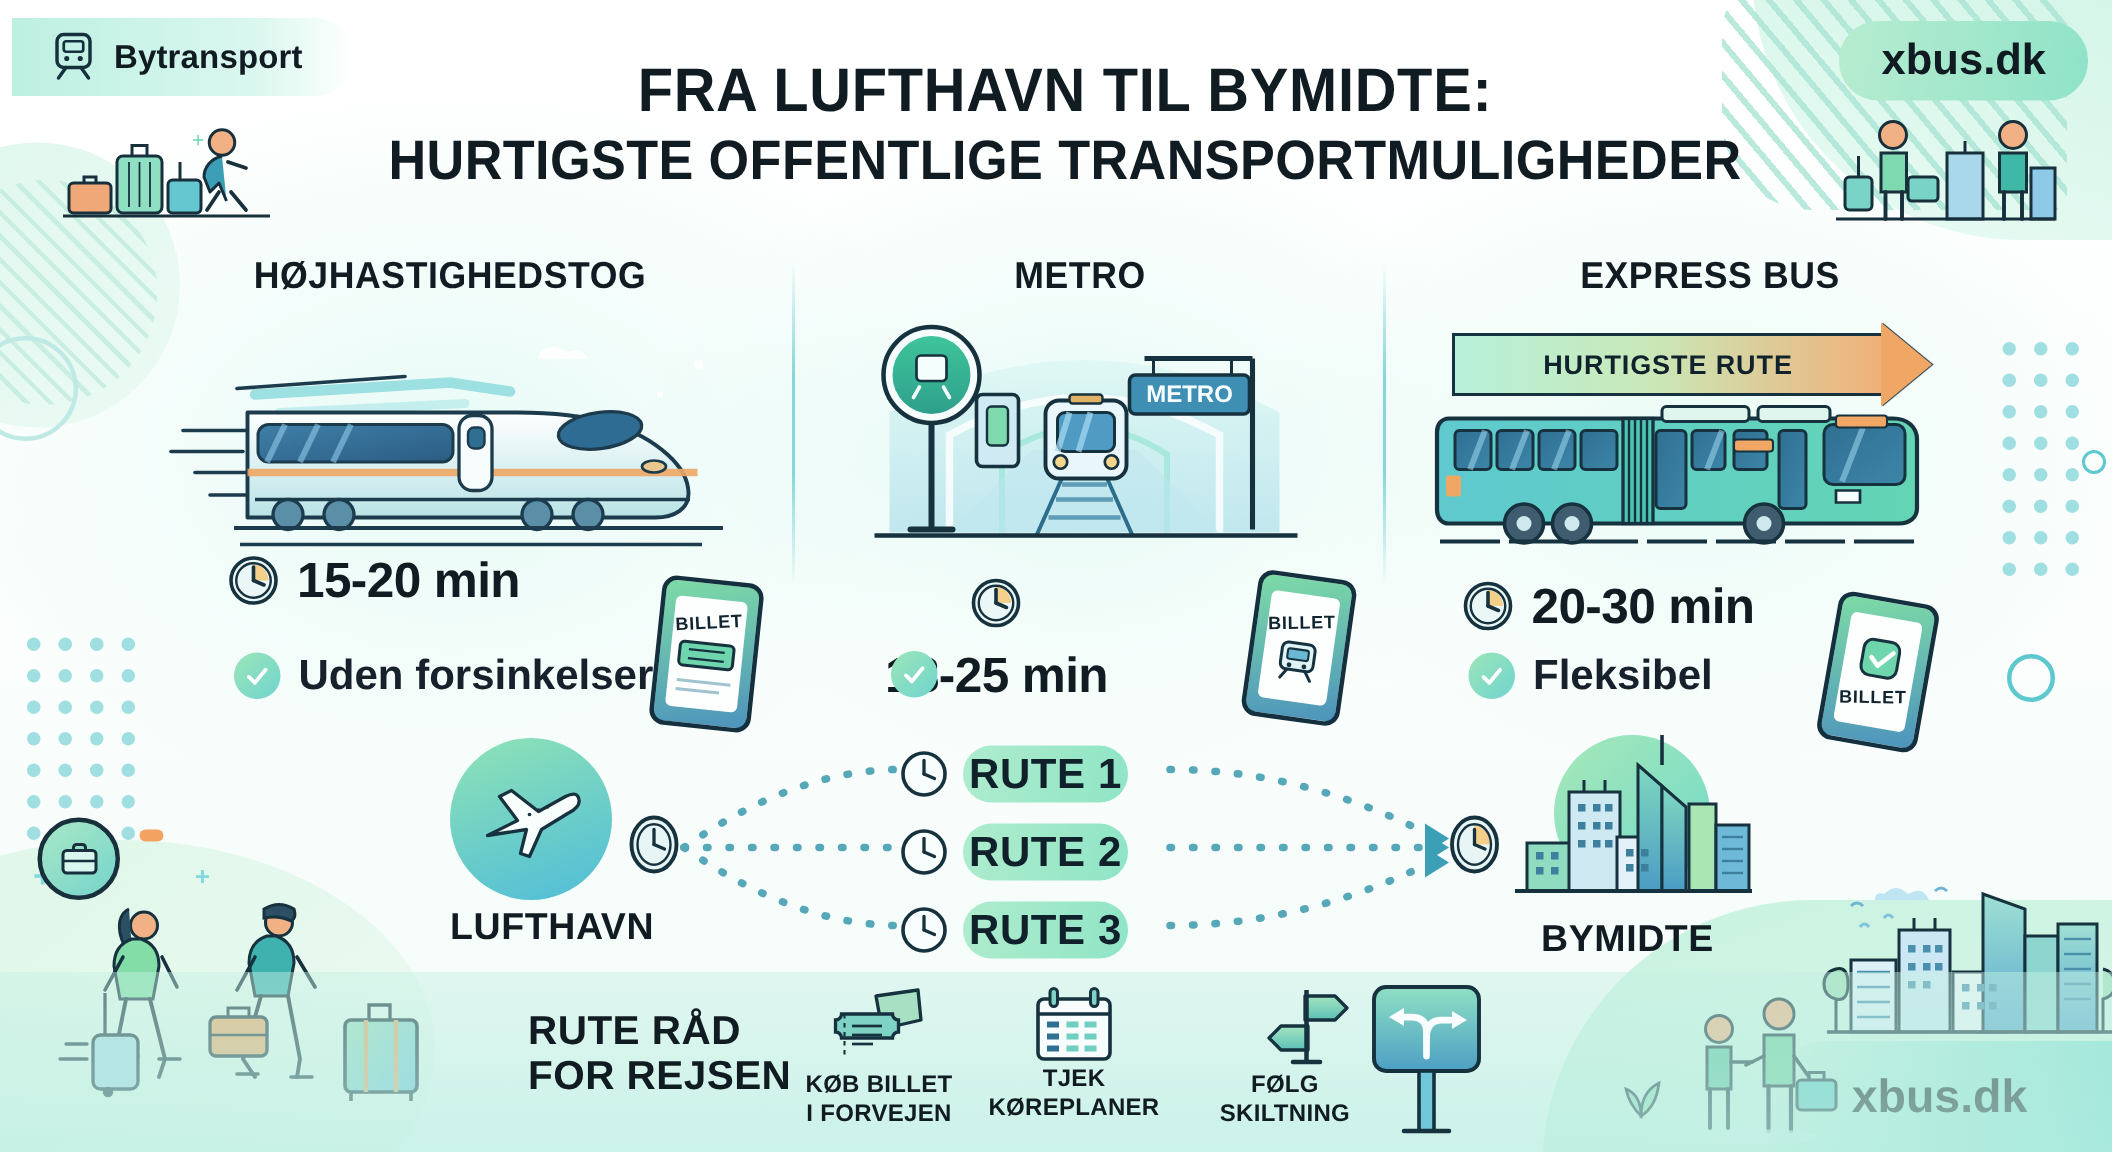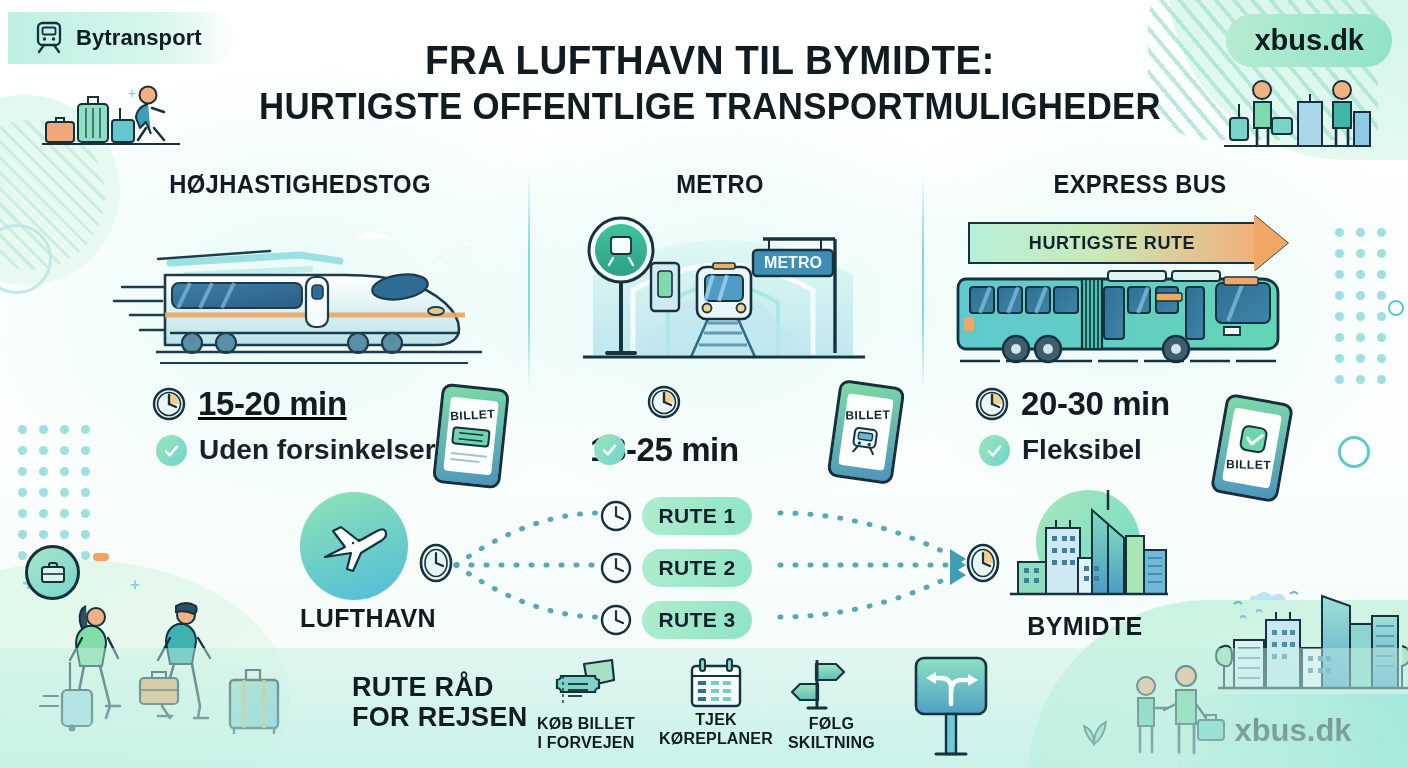--- a/index.html
+++ b/index.html
@@ -93,21 +93,21 @@
                   justify-content:center;text-align:center; }
   .fastest-label { font-size:18px; font-weight:800; color:#10222c; letter-spacing:.6px; }
   .fastest-arrow { width:0; height:0; border-top:28px solid transparent; border-bottom:28px solid transparent;
                    border-left:34px solid #f0a765; filter:drop-shadow(1px 0 0 #16323f); }
 
   
   .node-label { font-size:25px; font-weight:800; color:#111b22; letter-spacing:.4px; text-align:center; }
   .route-pill { width:110px; height:38px; border-radius:19px;
     background:linear-gradient(100deg,#aeeccd,#8fe5c6);
     display:flex; align-items:center; justify-content:center;
-    font-size:21px; font-weight:800; color:#10212b; letter-spacing:.4px; }
+    font-size:28px; font-weight:800; color:#10212b; letter-spacing:.4px; }
 
   
   .tips-strip { left:0; top:648px; width:1408px; height:120px;
     background:linear-gradient(180deg,rgba(198,240,228,.45),rgba(186,238,226,.7)); }
   .tips-title { font-size:27px; font-weight:800; color:#111b22; line-height:1.12; letter-spacing:.3px; }
   .tip-label { font-size:16px; font-weight:800; color:#111b22; text-align:center;
                line-height:1.2; letter-spacing:.2px; }
 
   svg { display:block; overflow:visible; }
 </style>
@@ -300,21 +300,21 @@
       <line x1="46" y1="137" x2="372" y2="137" stroke="#1c3c4e" stroke-width="2.6"></line>
       <line x1="50" y1="148" x2="358" y2="148" stroke="#1c3c4e" stroke-width="2.2"></line>
       <g fill="#ffffff">
           <circle cx="356" cy="28" r="3"></circle>
           <circle cx="330" cy="48" r="2"></circle>
         </g>
       <path d="M250 20q8-8 18 0 10-4 14 4h-34z" fill="#ffffff"></path>
     </svg>
   </div>
 
-  <div class="abs metric-row" style="left:152px; top:385px;text-decoration:underline;">
+  <div class="abs metric-row" style="left:152px; top:368px;">
     <svg width="34" height="34" viewBox="0 0 34 34">
       <circle cx="17" cy="17" r="15" fill="#eaf7f6" stroke="#16323f" stroke-width="2.4"></circle>
       <path d="M17 17 L17 6 A11 11 0 0 1 27 17 Z" fill="#f3cf8a"></path>
       <circle cx="17" cy="17" r="11.5" fill="none" stroke="#16323f" stroke-width="1.6"></circle>
       <line x1="17" y1="17" x2="17" y2="8" stroke="#16323f" stroke-width="2.4" stroke-linecap="round"></line>
       <line x1="17" y1="17" x2="24" y2="20" stroke="#16323f" stroke-width="2.4" stroke-linecap="round"></line>
     </svg>
     <span class="metric-time">15-20 min</span>
   </div>
   <div class="abs metric-row" style="left:156px; top:434px;">
@@ -803,21 +803,21 @@
         <rect x="24" y="39" width="8" height="4"></rect>
           <rect x="36" y="39" width="8" height="4"></rect>
       </g>
     </svg>
     <div class="tip-label">
       <div>TJEK</div>
         <div>KØREPLANER</div>
     </div>
   </div>
 
-  <div class="abs" style="left:788px; top:658px; width:112px; display:flex; flex-direction:column; align-items:flex-start; gap:4px;">
+  <div class="abs" style="left:788px; top:658px; width:112px; display:flex; flex-direction:column; align-items:flex-end; gap:4px;">
     <svg width="58" height="52" viewBox="0 0 58 52">
       <path d="M28 6h20l8 8-8 8H28z" fill="url(#signpostG)" stroke="#17323f" stroke-width="2.2" stroke-linejoin="round"></path>
       <path d="M30 26H12l-8 8 8 8h18z" fill="url(#signpostG)" stroke="#17323f" stroke-width="2.2" stroke-linejoin="round"></path>
       <defs>
           <linearGradient id="signpostG" x1="0" y1="0" x2="0" y2="1">
         <stop offset="0" stop-color="#a3e5c0"></stop>
             <stop offset="1" stop-color="#5cbfb8"></stop>
           </linearGradient>
         </defs>
       <line x1="29" y1="2" x2="29" y2="50" stroke="#17323f" stroke-width="3"></line>

